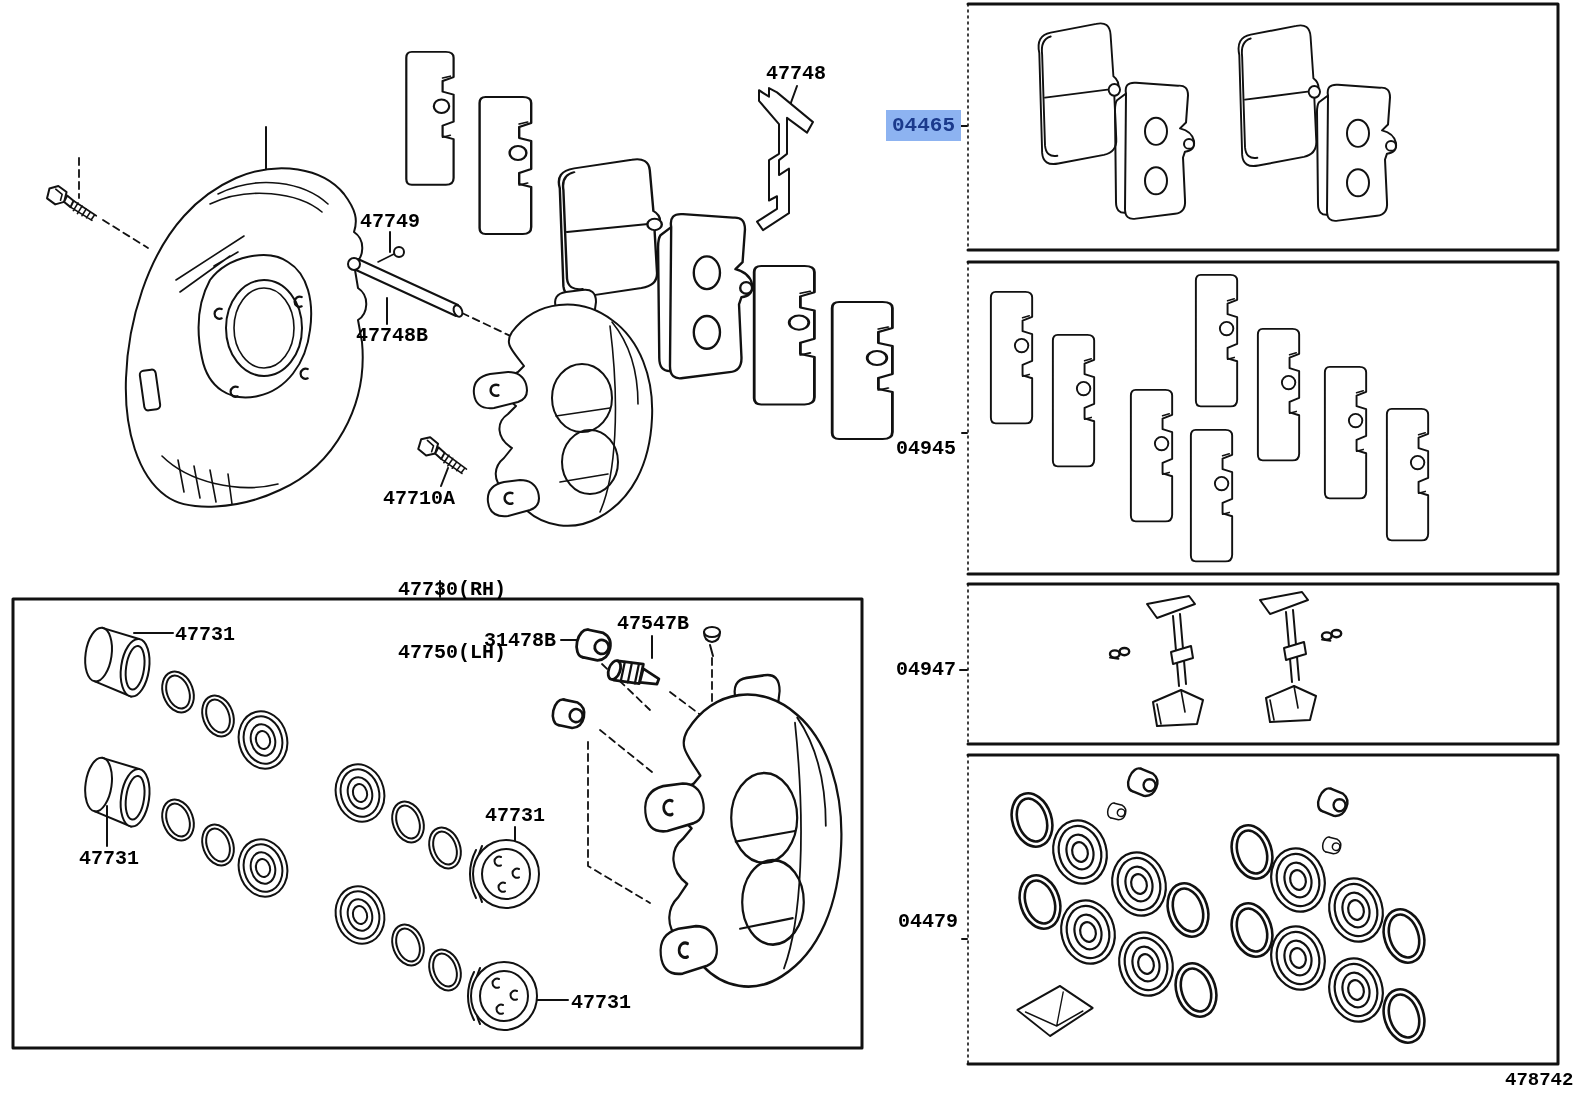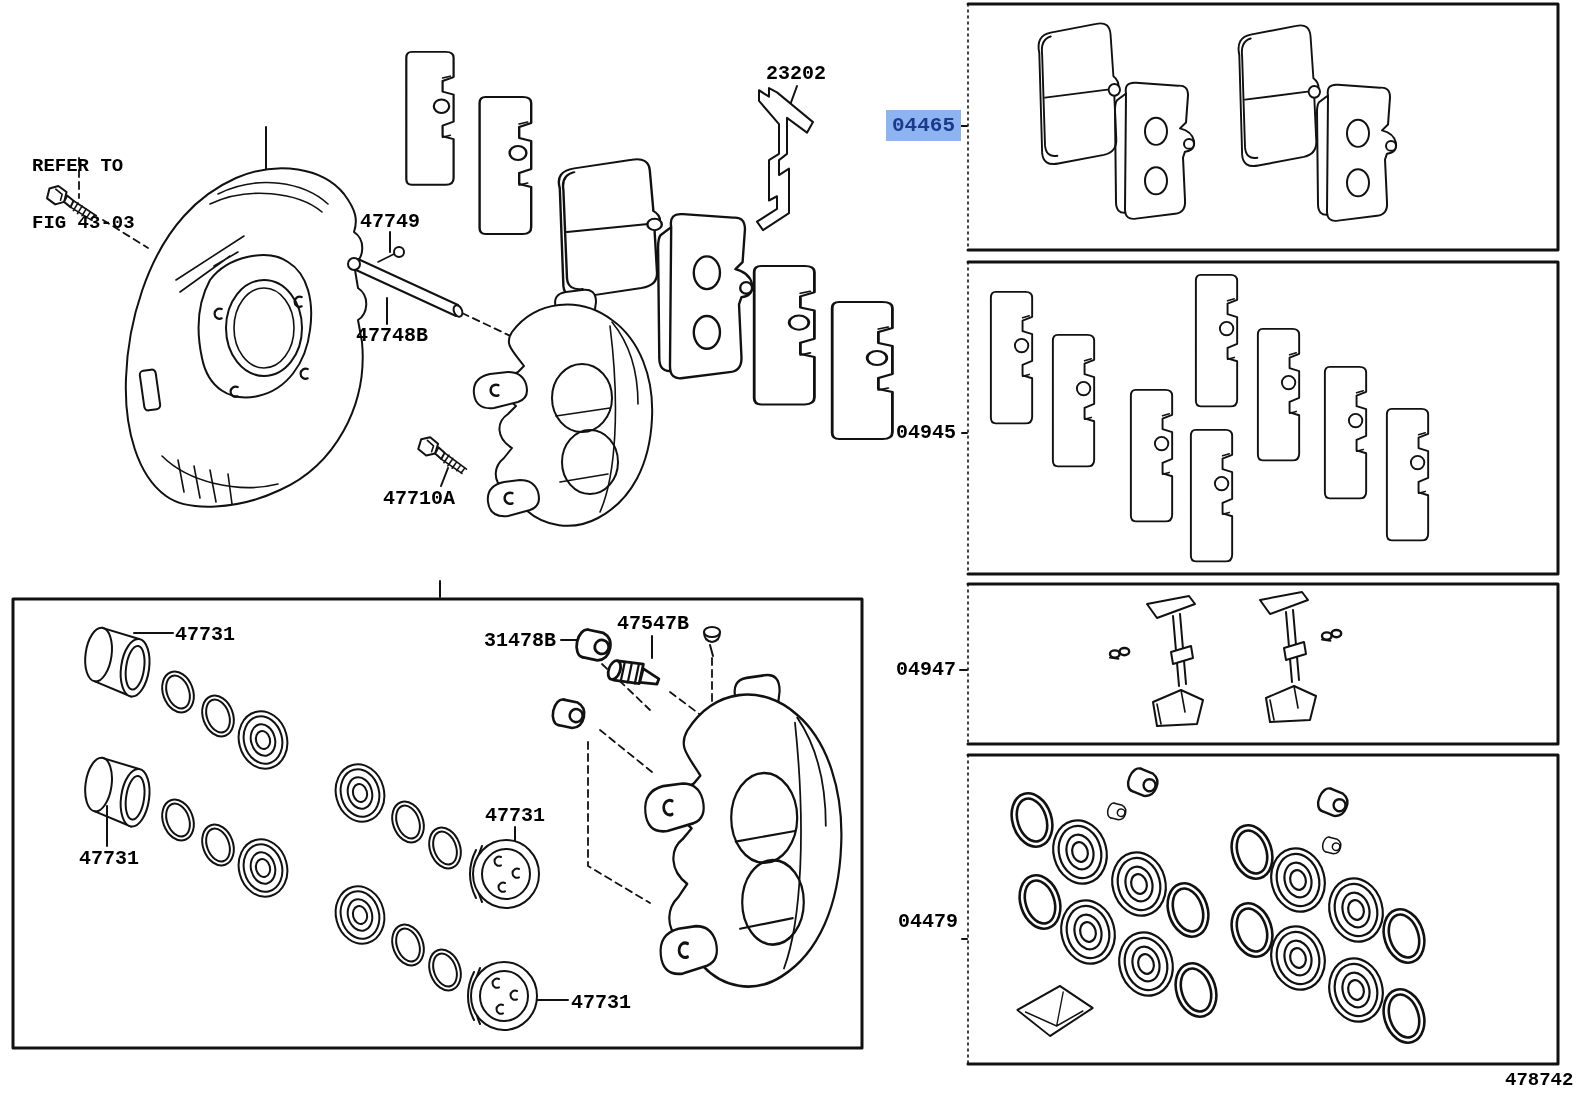--- a/index.html
+++ b/index.html
@@ -322,39 +322,39 @@
 
     <use href="#ring" transform="translate(1252,930) rotate(-18) scale(1.3)"></use>
     <use href="#boot" transform="translate(1298,958) rotate(-15) scale(1.1)"></use>
     <use href="#boot" transform="translate(1356,990) rotate(-15) scale(1.1)"></use>
     <use href="#ring" transform="translate(1404,1016) rotate(-18) scale(1.3)"></use>
 
     <use href="#envelope" transform="translate(1014,984) scale(0.82,1)"></use>
   </g>
 </svg>
 
-<div class="lbl sm" style="left:32px;top:119px">
-  <span>REFER TO</span>
-  <span>FIG 43-03</span>
-</div>
-
-
-<div class="lbl" style="left:766px;top:63px">23202</div>
+
+
+<div class="lbl" style="left:766px;top:63px">47748</div>
 <div class="lbl" style="left:360px;top:211px">47749</div>
 <div class="lbl" style="left:356px;top:325px">47748B</div>
 <div class="lbl" style="left:383px;top:488px">47710A</div>
 
+<div class="lbl" style="left:398px;top:537px">
+  <span>47730(RH)</span>
+  <span>47750(LH)</span>
+</div>
 
 <div class="lbl" style="left:175px;top:624px">47731</div>
 <div class="lbl" style="left:79px;top:848px">47731</div>
 <div class="lbl" style="left:484px;top:630px">31478B</div>
 <div class="lbl" style="left:617px;top:613px">47547B</div>
 <div class="lbl" style="left:485px;top:805px">47731</div>
 <div class="lbl" style="left:571px;top:992px">47731</div>
 
 <div class="hl" style="left:886px;top:110px">04465</div>
-<div class="lbl" style="left:896px;top:422px">04945</div>
+<div class="lbl" style="left:896px;top:438px">04945</div>
 <div class="lbl" style="left:896px;top:659px">04947</div>
 <div class="lbl" style="left:898px;top:911px">04479</div>
 
 <div class="lbl sm" style="left:1505px;top:1071px">478742</div>
 
 </div>
 
 </body></html>

